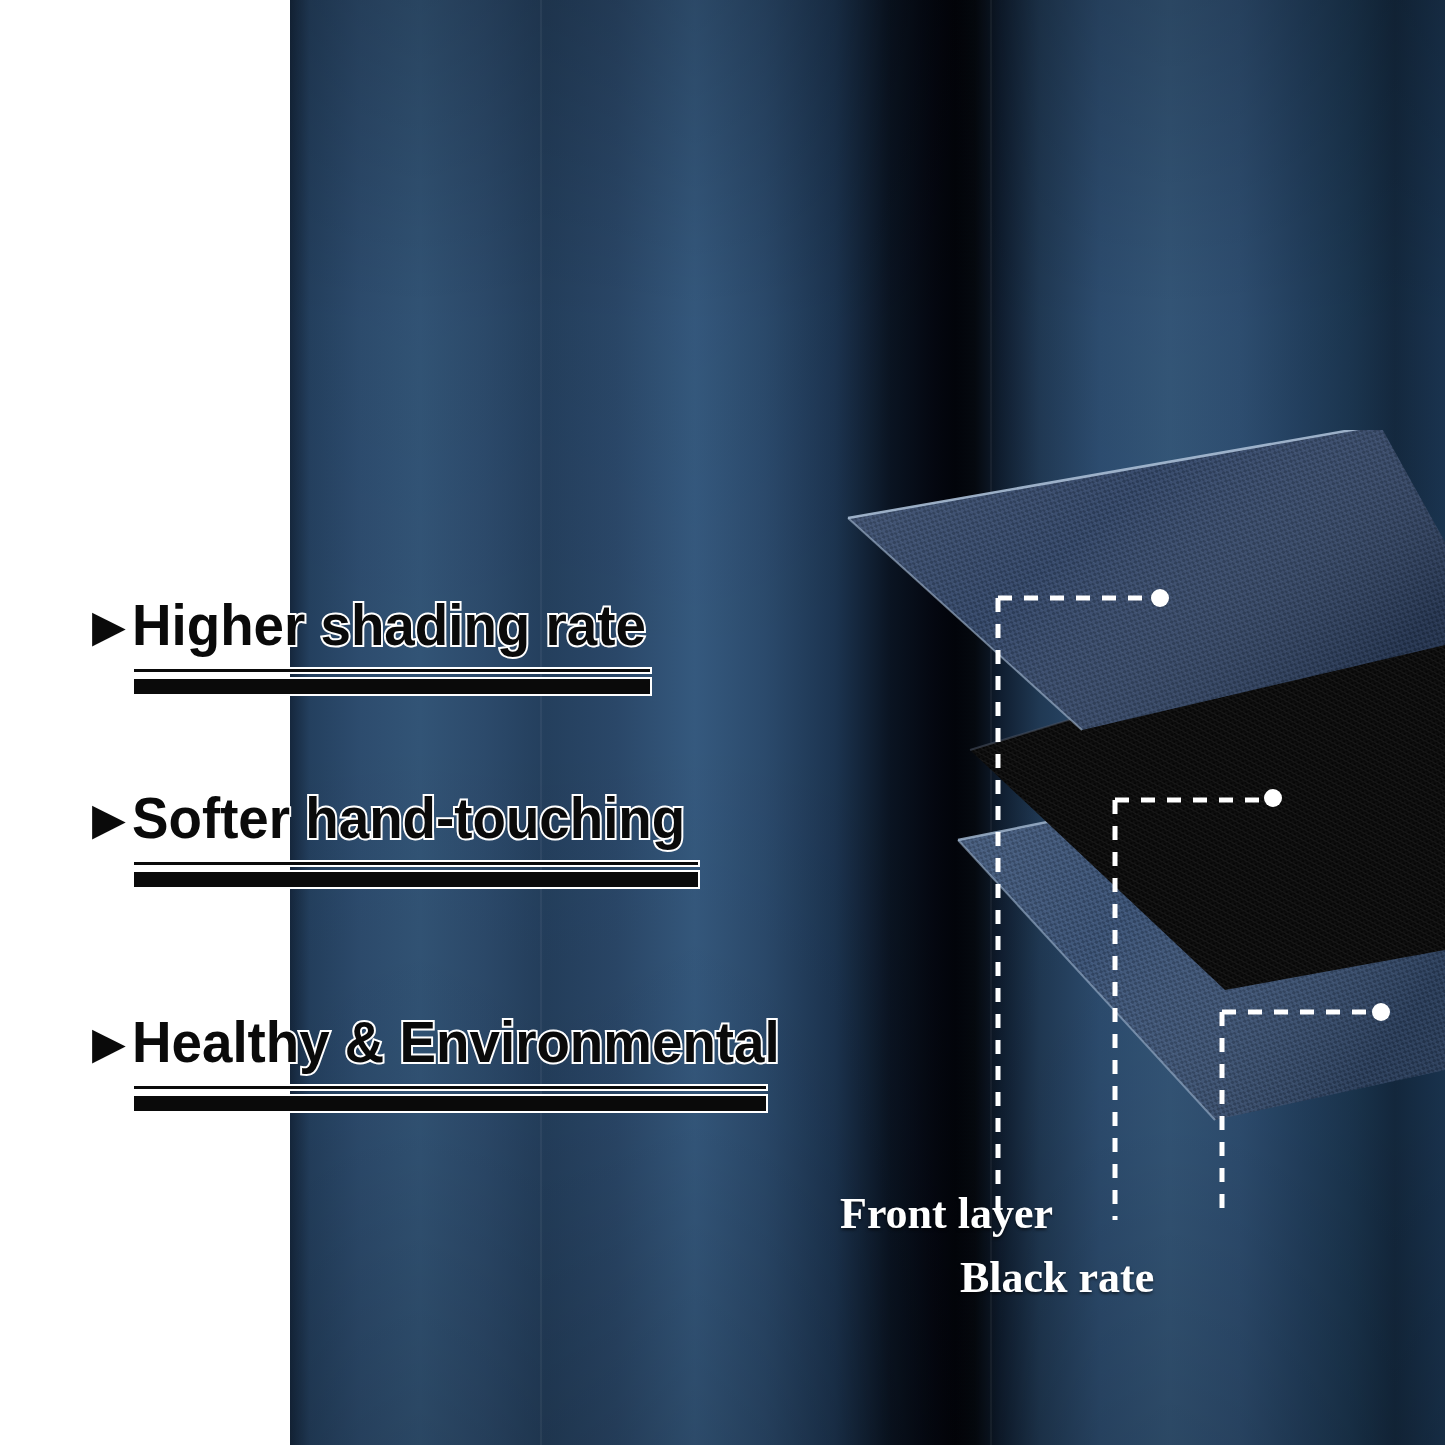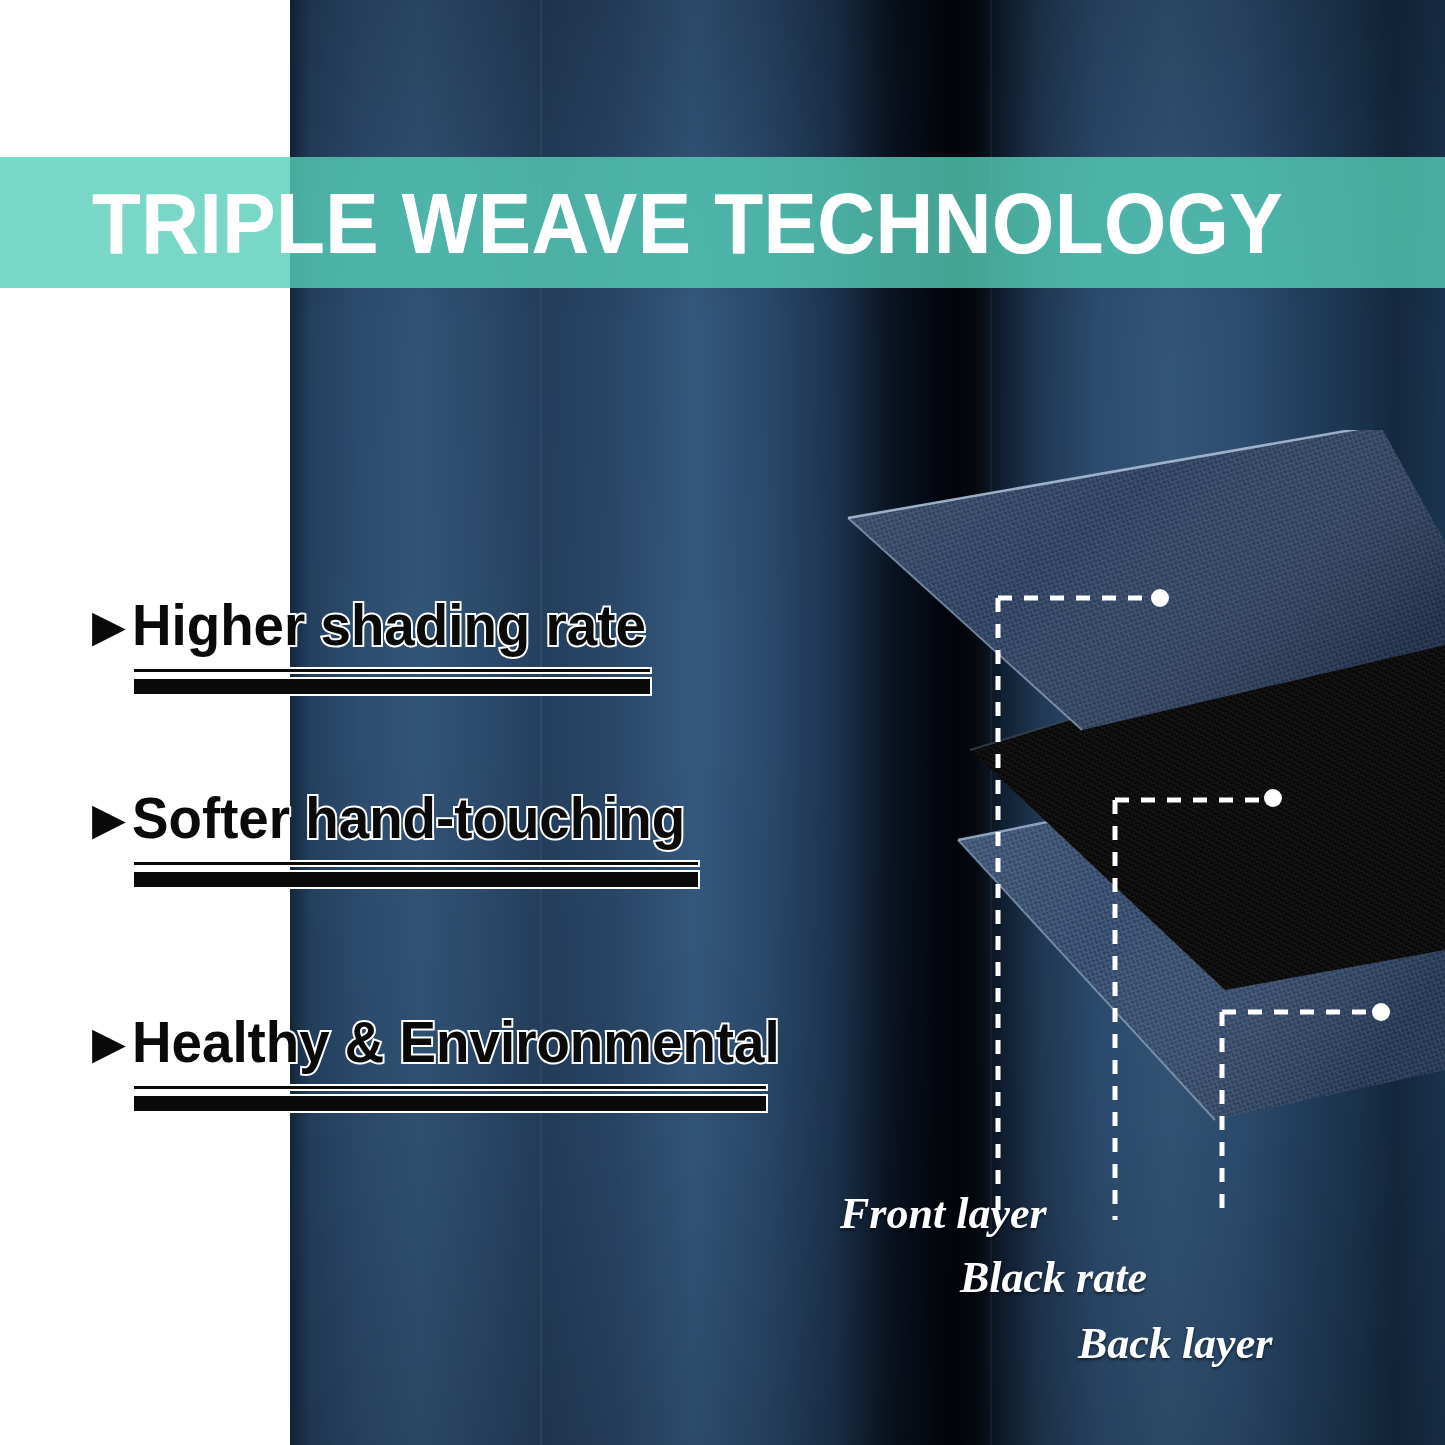--- a/index.html
+++ b/index.html
@@ -158,21 +158,20 @@
     left:820px; top:430px;
     width:625px; height:790px;
   }
 
   
   .callout{
     position:absolute;
     color:#ffffff;
     font-family:"Liberation Serif",serif;
     font-weight:700;
-    font-style:italic;
     font-size:44px;
     line-height:1;
     white-space:nowrap;
     text-shadow:0 2px 3px rgba(0,0,0,0.55);
   }
 </style>
 </head>
 <body>
 
 <div id="stage">
@@ -243,25 +242,21 @@
 
     <g>
       <path d="M402,582 L402,790" stroke="#ffffff" stroke-width="5" stroke-dasharray="14 12" fill="none"></path>
       <path d="M402,582 L558,582" stroke="#ffffff" stroke-width="5" stroke-dasharray="14 12" fill="none"></path>
       <circle cx="561" cy="582" r="9" fill="#ffffff"></circle>
     </g>
   </svg>
 
   <div class="callout" style="left:840px;top:1192px;">Front layer</div>
   <div class="callout" style="left:960px;top:1256px;">Black rate</div>
-  <div class="callout" style="left:1078px;top:1322px;">Back layer</div>
-
-  <div class="banner">
-    <div class="banner-title">TRIPLE WEAVE TECHNOLOGY</div>
-  </div>
+
 
   <div class="feature" style="top:596px;">
     <div class="feature-row">
       <span class="feature-marker">▶</span>
       <span class="feature-text">Higher shading rate</span>
     </div>
     <div class="feature-rules" style="width:520px;">
       <div class="rule-thin"></div>
       <div class="rule-thick"></div>
     </div>

